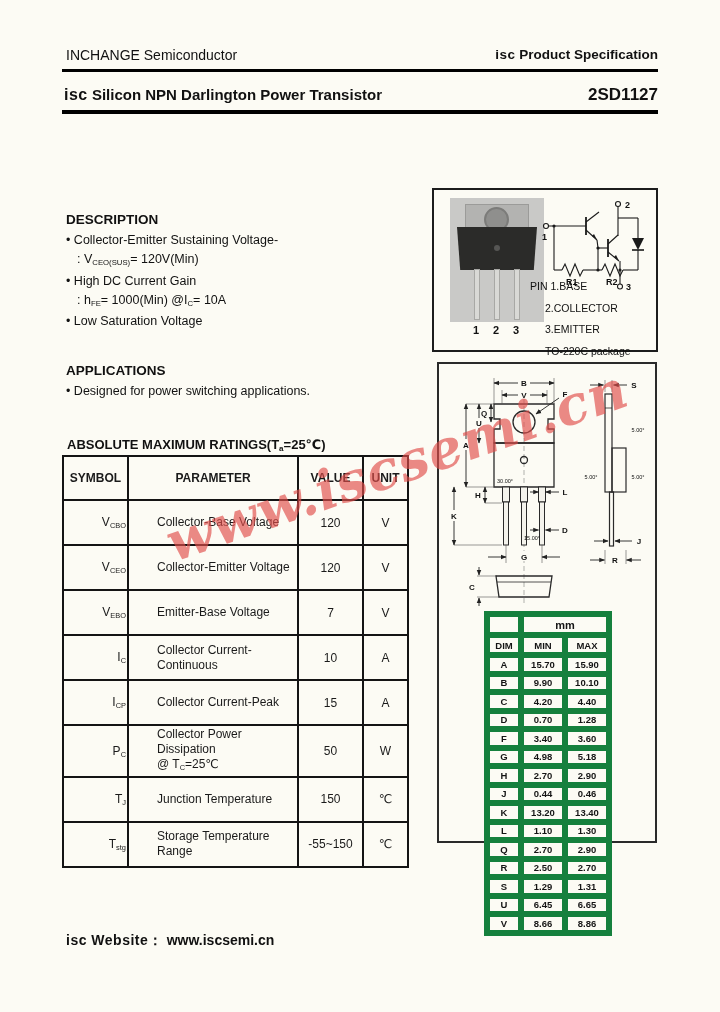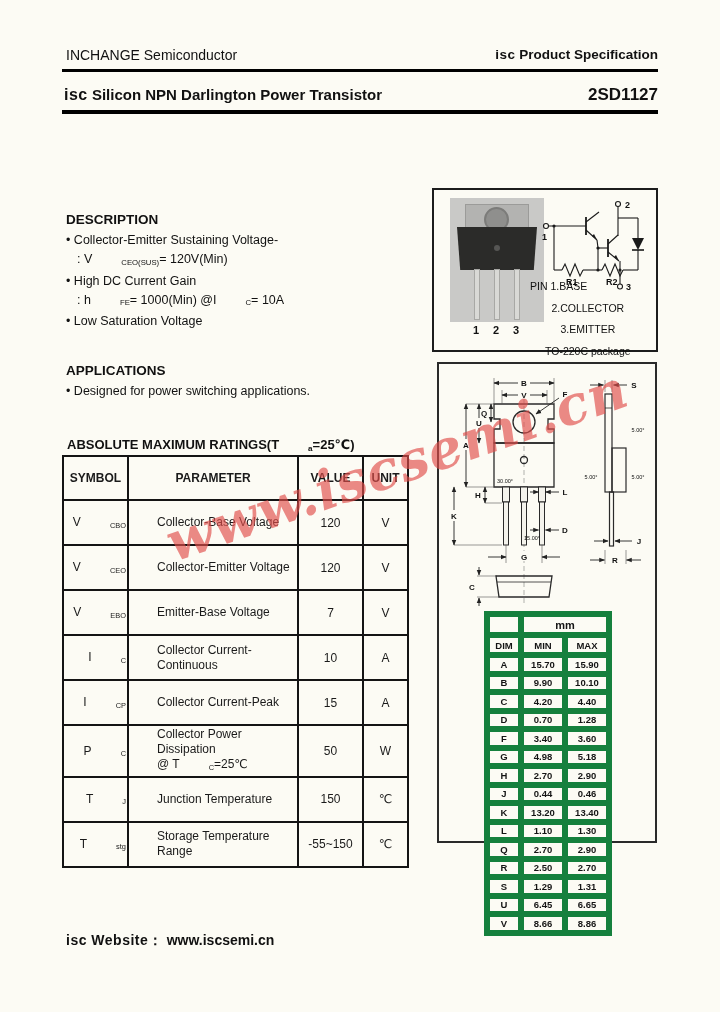--- a/index.html
+++ b/index.html
@@ -19,21 +19,21 @@
   .title-left { left:64px; top:86px; font-size:15px; font-weight:bold; }
   .title-left .logo { font-size:16px; }
   .part-no { right:62px; top:85px; font-size:17px; font-weight:bold; }
   .rule2 { left:62px; top:110px; width:596px; height:4px; background:#000; }
 
   
   .sec { width:360px; }
   .sec-h { font-size:13.5px; font-weight:bold; margin:0 0 4px 0; }
   .tline { font-size:12.5px; line-height:19px; white-space:nowrap; }
   .tline.indent { padding-left:11px; }
-  sub { font-size:0.62em; vertical-align:-0.22em;margin-left:29px; }
+  sub { font-size:0.62em; vertical-align:-0.22em; }
 
   .desc { left:66px; top:212px; }
   .apps { left:66px; top:363px; }
   .amr-h { left:67px; top:437px; font-size:13px; font-weight:bold; }
 
   
   table.ratings { left:62px; top:455px; position:absolute; border-collapse:collapse; table-layout:fixed; }
   table.ratings th, table.ratings td { border:2px solid #141414; font-size:12px; color:#1a1a1a; }
   table.ratings th { height:40px; font-weight:bold; }
   table.ratings td { height:41px; }
@@ -45,21 +45,21 @@
   .box1 { left:432px; top:188px; width:226px; height:164px; border:2px solid #1c1c1c; box-sizing:border-box; }
   .photo { left:16px; top:8px; width:94px; height:124px; background:#c9c9c7; }
   .photo .tab { position:absolute; left:15px; top:6px; width:64px; height:36px; background:#b3b3b1; border:1px solid #9b9b99; box-sizing:border-box; }
   .photo .hole { position:absolute; left:34px; top:9px; width:25px; height:25px; border-radius:50%; background:#8f8f8d; border:2px solid #7c7c7a; box-sizing:border-box; }
   .photo .bodyblk { position:absolute; left:7px; top:29px; width:80px; height:43px; background:#2b2b29; clip-path:polygon(0 0,100% 0,96% 100%,4% 100%); }
   .photo .dot { position:absolute; left:44px; top:47px; width:6px; height:6px; border-radius:50%; background:#565654; }
   .photo .leg { position:absolute; top:71px; width:6px; height:51px; background:#d9d9d6; border:1px solid #a8a8a5; box-sizing:border-box; }
   .photo-pins { left:16px; top:134px; width:94px; height:16px; }
   .photo-pins span { position:absolute; top:0; font-size:11px; font-weight:bold; }
   .pin-lines { left:96px; top:86px; font-size:10.5px; line-height:21.5px; color:#111; }
-  .pin-lines .ind { padding-left:15px;text-align:center; }
+  .pin-lines .ind { padding-left:15px; }
 
   
   .box2 { left:437px; top:362px; width:220px; height:481px; border:2px solid #2a2a2a; box-sizing:border-box; }
 
   
   table.dims { position:absolute; left:45px; top:247px; border-collapse:collapse; table-layout:fixed; }
   table.dims th, table.dims td { border:6px solid #15803d; text-align:center; font-weight:bold; color:#141414; padding:0; }
   table.dims .mmrow th { height:15px; font-size:11px; }
   table.dims .hdrow th { height:14px; font-size:9.5px; }
   table.dims td { height:12.5px; font-size:9.5px; }

